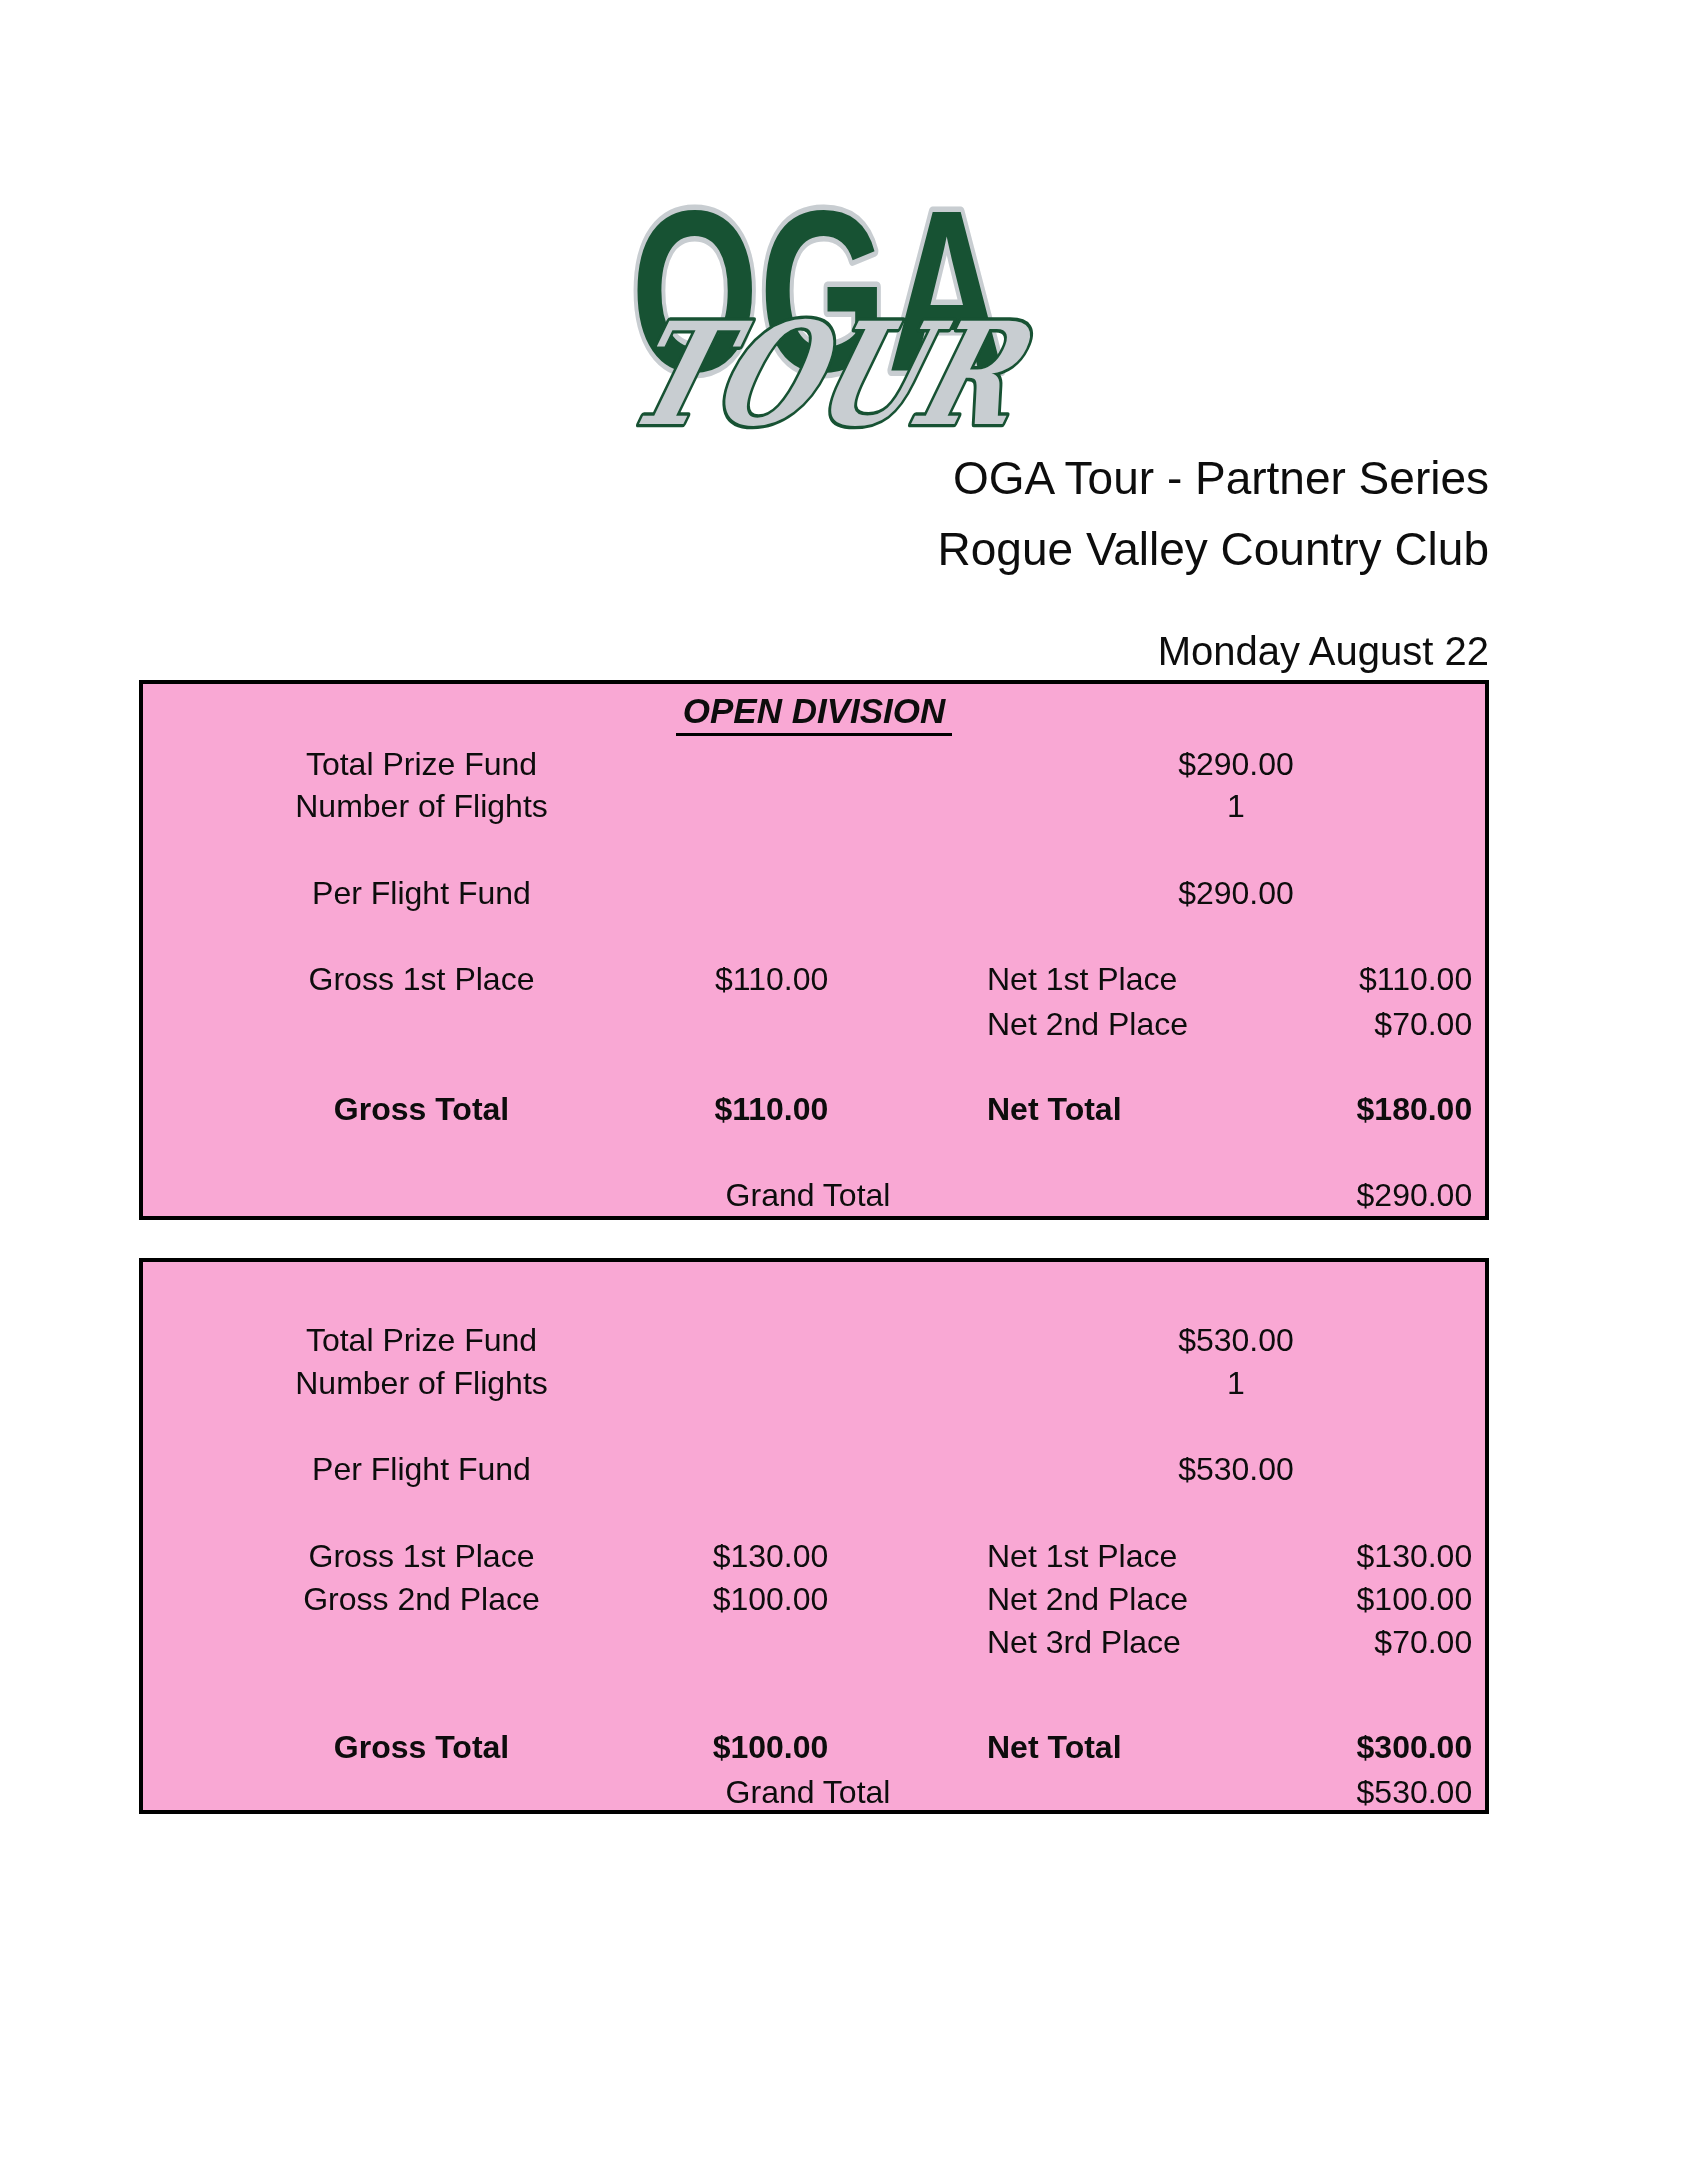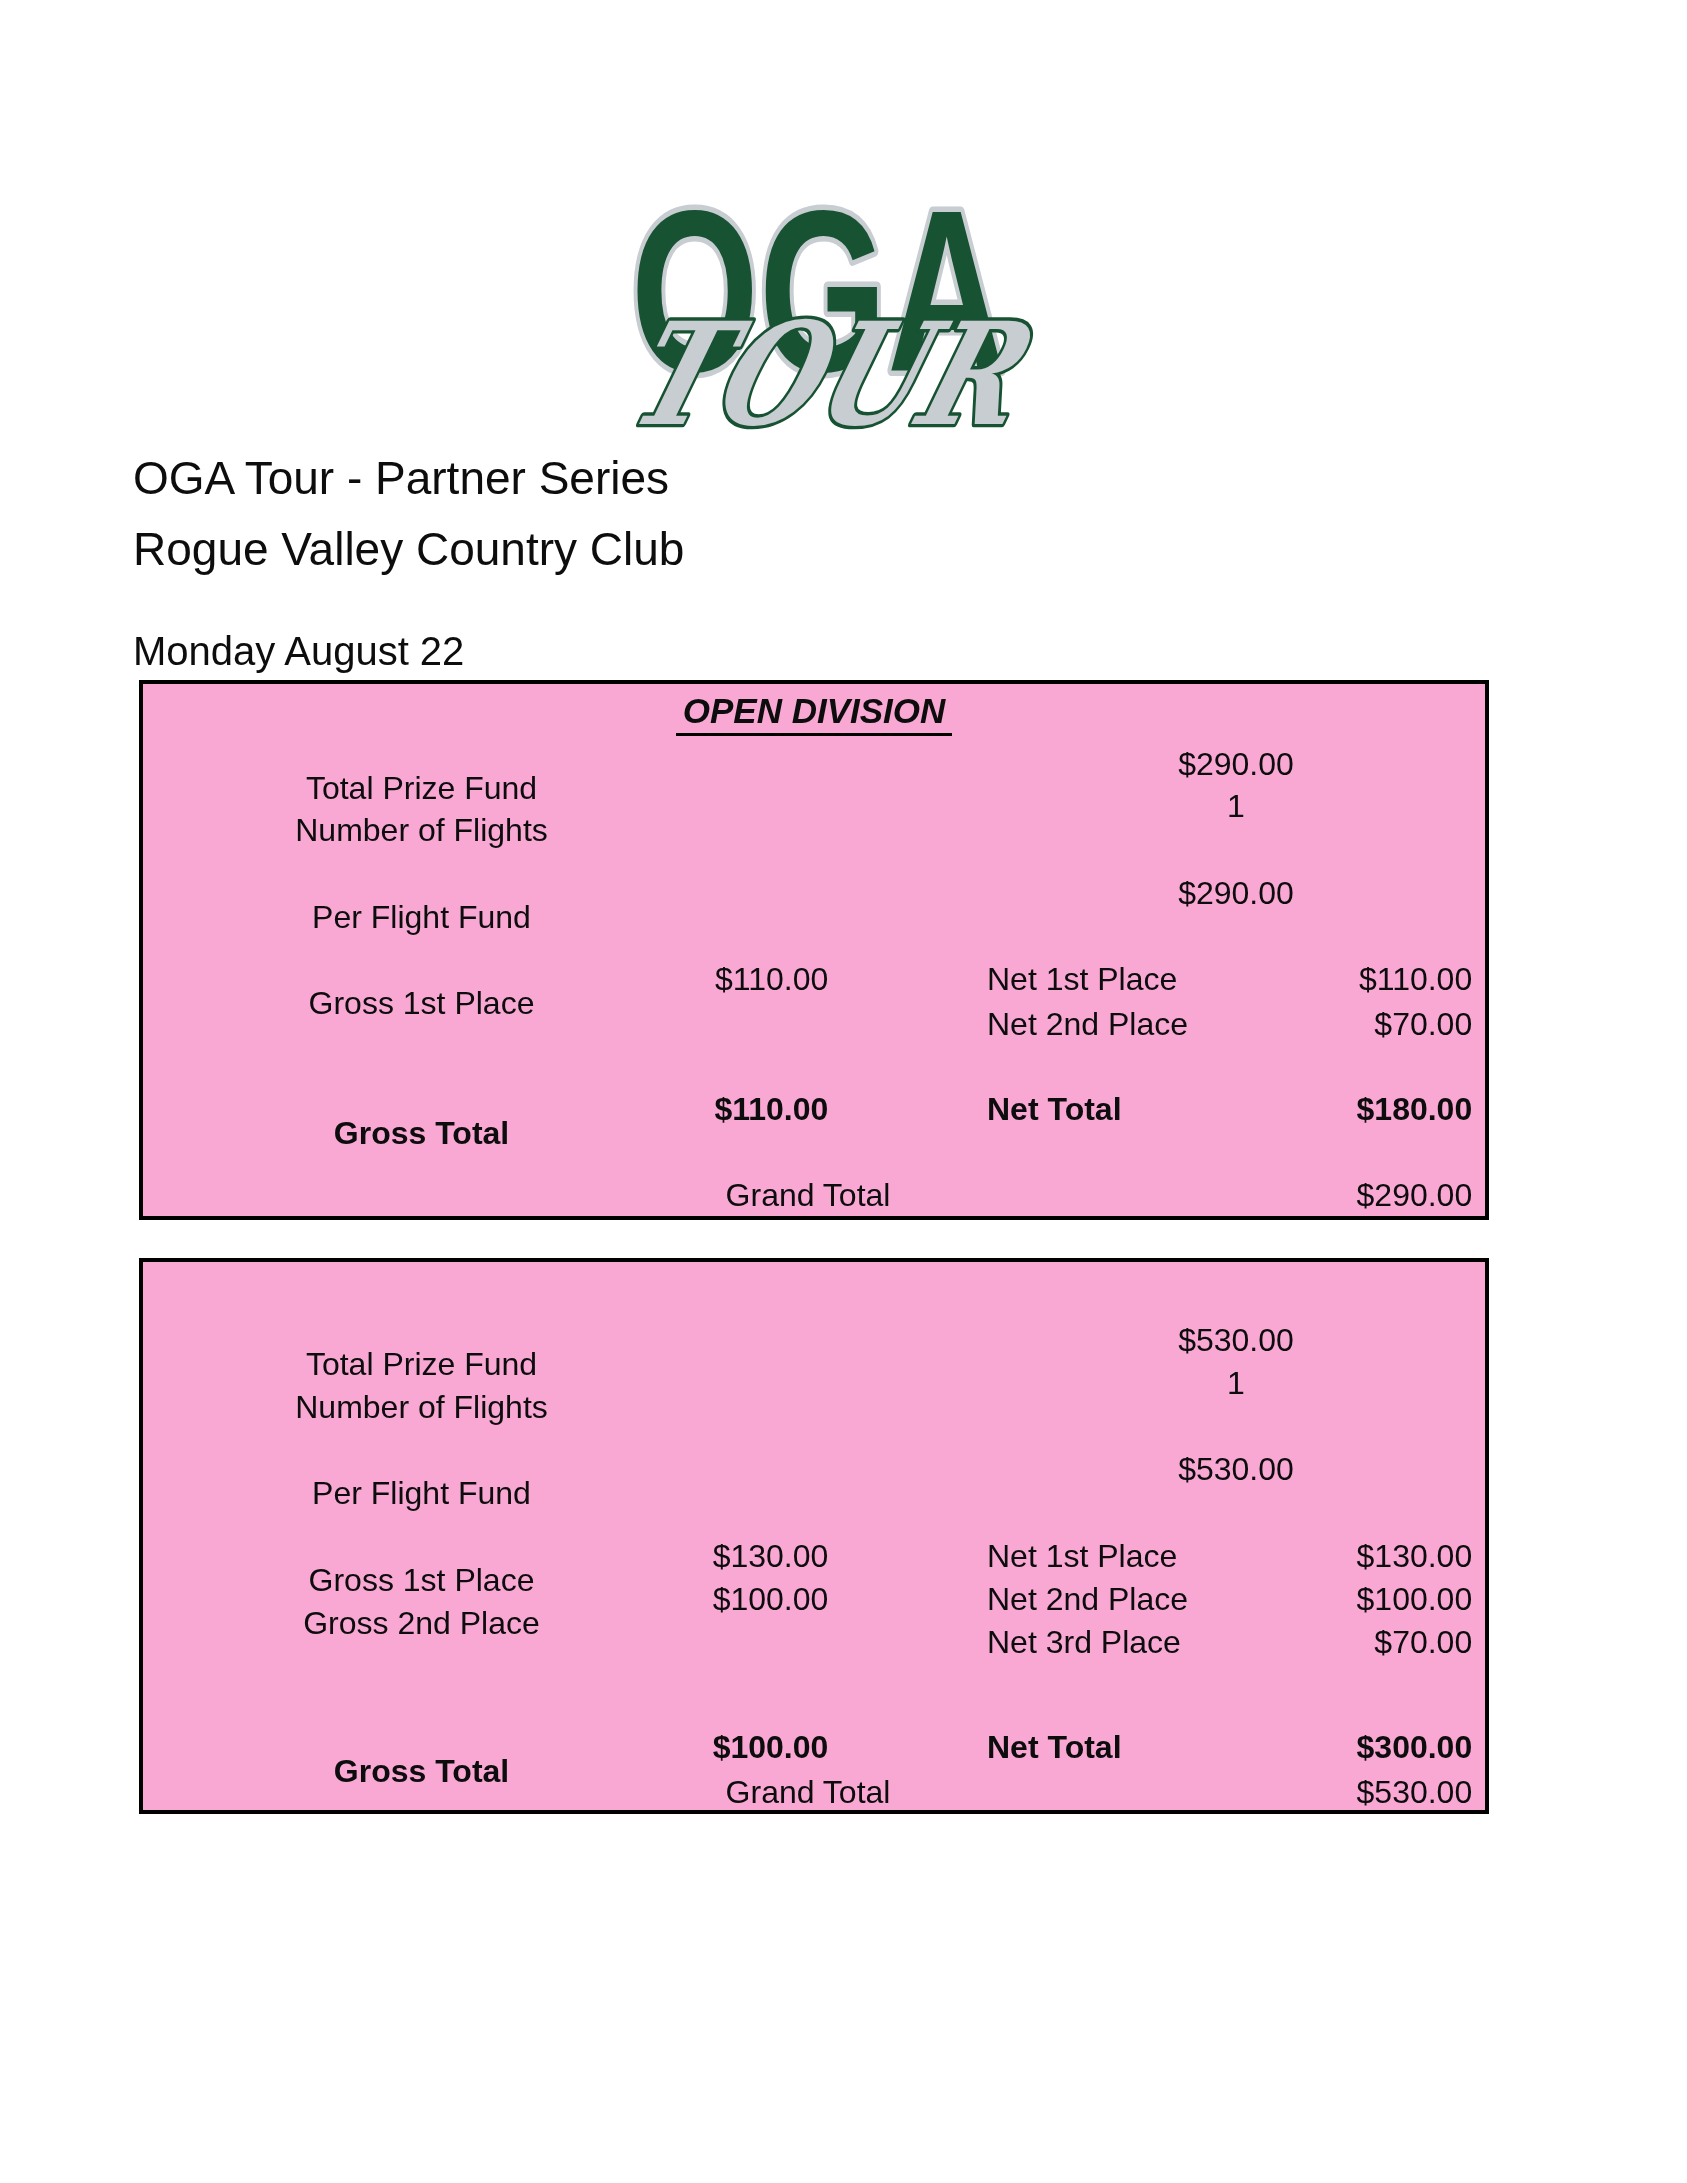--- a/index.html
+++ b/index.html
@@ -19,22 +19,22 @@
     font-size:274px;
   }
   .logo-tour{
     font-family:"DejaVu Serif", serif;
     font-weight:bold;
     font-style:italic;
     font-size:168px;
   }
   
   .title-line{
-    position:absolute;left:133px;width:1350px;
-    text-align:left;
+    position:absolute;left:139px;width:1350px;
+    text-align:right;
     font-size:46px;line-height:56px;
     white-space:nowrap;
   }
   .title{top:450px;}
   .subtitle{top:521px;}
   .date{top:628px;font-size:40px;line-height:47px;}
   
   .box{
     position:absolute;left:139px;width:1350px;
     border:4.2px solid #000;
@@ -58,21 +58,21 @@
   .row{
     position:absolute;left:0;width:1341px;
     display:grid;
     font-size:32px;line-height:42px;
     white-space:nowrap;
   }
   .row-sum{grid-template-columns:557px 287px 498px;}
   .row-places{grid-template-columns:557px 135px 152px 202px 1fr;}
   .row-totals{grid-template-columns:557px 135px 152px 202px 1fr;font-weight:bold;}
   .row-grand{grid-template-columns:422px 422px 1fr;gap:32px;}
-  .c-label{text-align:center;margin-top:24px;}
+  .c-label{text-align:center;}
   .c-amt{text-align:right;padding-right:6.7px;}
   .c-gap{}
   .c-net{text-align:left;}
   .c-netamt{text-align:right;padding-right:11.8px;}
   .c-fund{text-align:center;}
   .c-grand{text-align:center;}
 </style>
 </head>
 <body>
 

